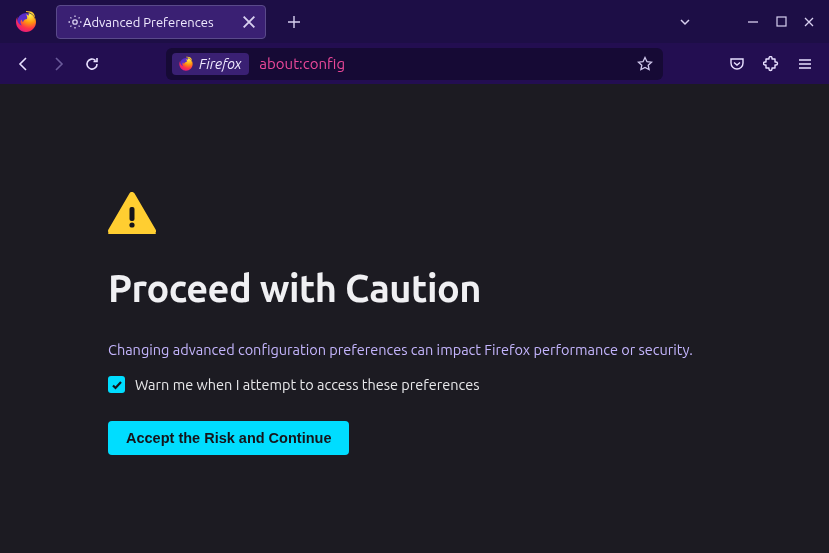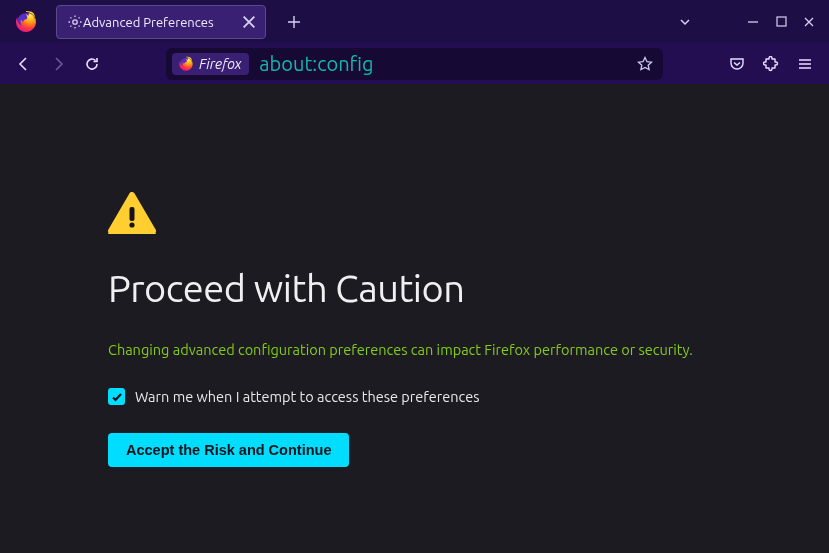--- a/index.html
+++ b/index.html
@@ -82,41 +82,41 @@
     align-items:center;
     background:#3a2073;
     border-radius:4px;
     padding:3px 8px 3px 6px;
     gap:5px;
     font-size:14px;
     color:#f0eaff;
     font-style:italic;
   }
   .identity-box svg { width:16px; height:16px; }
-  .url-text { font-size:20px; color:#14b8a6; padding-left:4px; }
+  .url-text { font-size:15px; color:#ec4899; padding-left:4px; }
   .urlbar-spacer { flex:1; }
   .star { width:16px; height:16px; color:#d0c8ec; margin-right:4px; }
   .content {
     padding: 108px 0 0 108px;
   }
   .warn-icon {
     width:48px; height:42px;
     margin-bottom: 30px;
   }
   h1 {
-    font-weight:400;
+    font-weight:700;
     font-size:38px;
     letter-spacing:-0.5px;
     color:#f0f0f3;
     margin-bottom:32px;
   }
   .desc {
     font-size:14.5px;
-    color:#84cc16;
-    margin-bottom:30px;
+    color:#c4b5fd;
+    margin-bottom:18px;
   }
   .check-row {
     display:flex;
     align-items:center;
     gap:10px;
     font-size:14.5px;
     color:#e8e8ea;
     margin-bottom:28px;
   }
   .checkbox {

